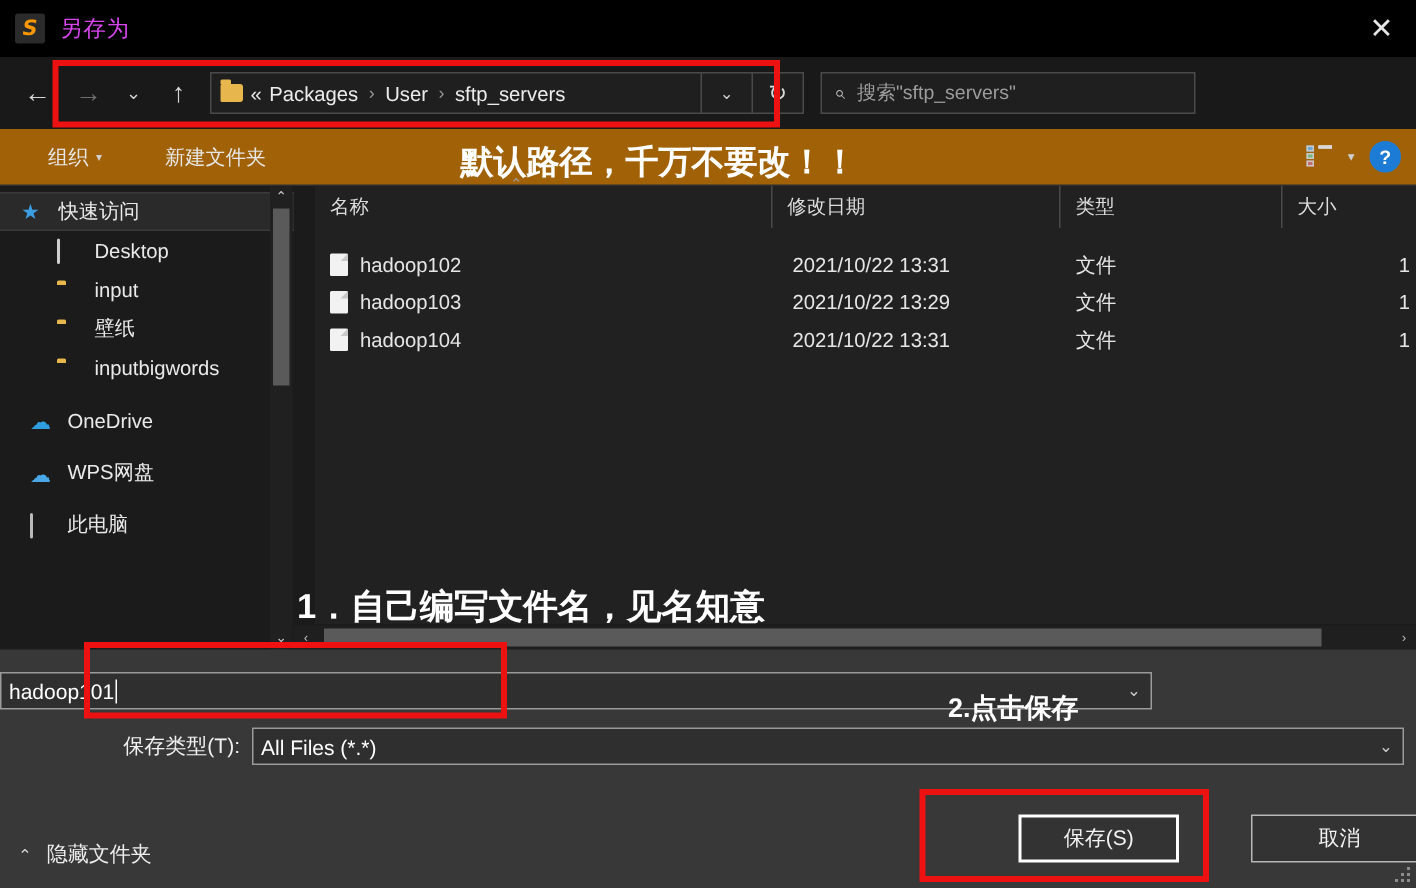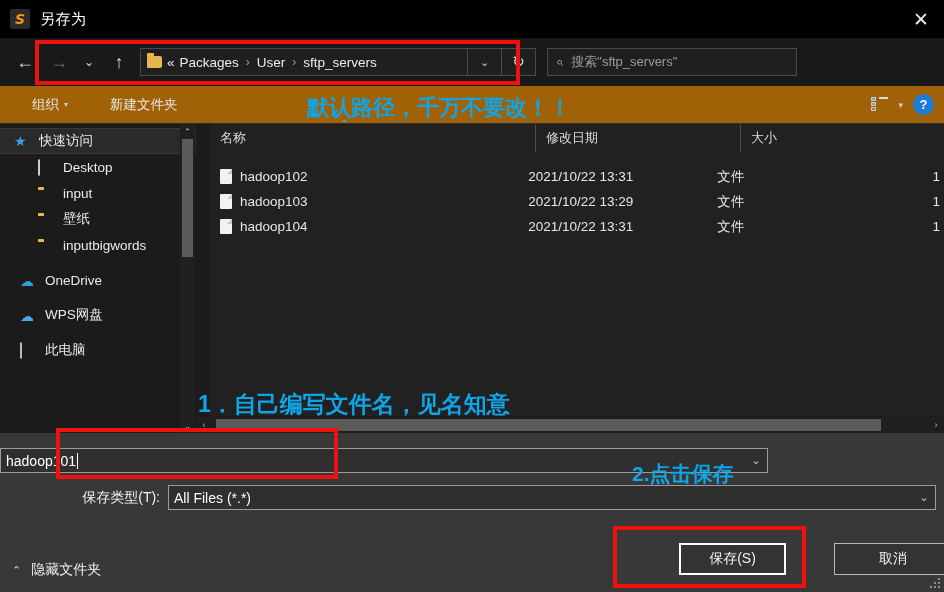--- a/index.html
+++ b/index.html
@@ -21,21 +21,21 @@
     position: absolute; left: 0; top: 0; width: 944px; height: 38px;
     background: #000; display: flex; align-items: center;
   }
   .app-icon {
     width: 20px; height: 20px; margin-left: 10px; margin-right: 10px;
     background: #2b2b2b; border-radius: 2px;
     display: flex; align-items: center; justify-content: center;
     font-weight: bold; font-size: 14px; color: #ff9800;
     font-style: italic; font-family: "DejaVu Sans", sans-serif;
   }
-  .title-text { font-size: 15px; color: #ffffff; letter-spacing: .5px; }
+  .title-text { font-size: 15px; color: #d946ef; letter-spacing: .5px; }
   .win-close {
     position: absolute; right: 0; top: 0; width: 46px; height: 38px;
     display: flex; align-items: center; justify-content: center;
     color: #e6e6e6; font-size: 19px; font-weight: 300;
   }
 
   
   .navbar {
     position: absolute; left: 0; top: 38px; width: 944px; height: 48px;
     background: #191919; display: flex; align-items: center;
@@ -194,21 +194,21 @@
   .btn {
     position: absolute; height: 32px; border: 1px solid #b8b8b8; background: #333333;
     color: #f2f2f2; font-size: 14px; display: flex; align-items: center; justify-content: center;
   }
   .btn.primary { border: 2px solid #ffffff; }
   .grip { position: absolute; right: 4px; bottom: 4px; width: 12px; height: 12px; }
   .grip i { position: absolute; width: 2px; height: 2px; background: #8d8d8d; }
 
   
   .redbox { position: absolute; border: 4px solid #ee1111; pointer-events: none; }
-  .redtext { position: absolute; color: #0ea5e9; font-weight: bold; white-space: nowrap; }
+  .redtext { position: absolute; color: #ffffff; font-weight: bold; white-space: nowrap; }
 </style>
 </head>
 <body>
 
 <div id="app">
 
   <div class="titlebar">
     <div class="app-icon">S</div>
     <div class="title-text">另存为</div>
     <div class="win-close">✕</div>
@@ -304,20 +304,23 @@
 
   <div class="filepane">
     <div class="col-head">
       <div class="c c-name">
         <span>名称</span>
         <span class="sortmark">⌃</span>
       </div>
       <div class="c c-date">
         <span>修改日期</span>
       </div>
+      <div class="c c-type">
+        <span>类型</span>
+      </div>
       <div class="c c-size">
         <span>大小</span>
       </div>
     </div>
 
     <div style="height:12px"></div>
 
     <div class="frow">
       <div class="fc c-name">
         <span class="doc-ic"></span>
@@ -386,16 +389,16 @@
       <i style="right:0;bottom:8px"></i>
     </div>
   </div>
 
   <div class="redbox" style="left:35px; top:40px; width:485px; height:45px;"></div>
   <div class="redtext" style="left:307px; top:93px; font-size:22px;">默认路径，千万不要改！！</div>
 
   <div class="redtext" style="left:198px; top:389px; font-size:23px;">1．自己编写文件名，见名知意</div>
   <div class="redbox" style="left:56px; top:428px; width:282px; height:51px;"></div>
 
-  <div class="redtext" style="left:632px; top:460px; font-size:21px;">2.点击保存</div>
+  <div class="redtext" style="left:632px; top:460px; font-size:18px;">2.点击保存</div>
   <div class="redbox" style="left:613px; top:526px; width:193px; height:62px;"></div>
 
 </div>
 
 </body></html>

